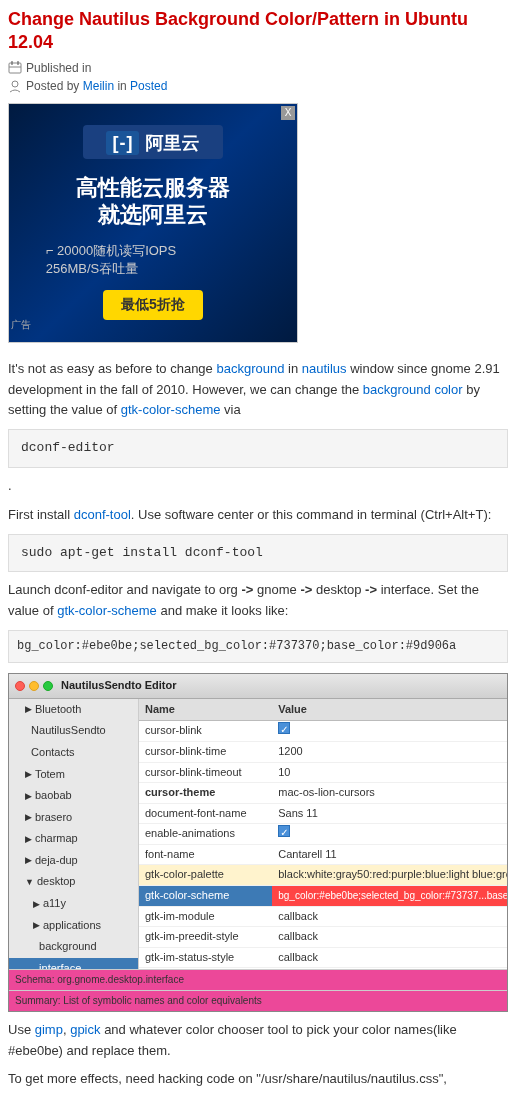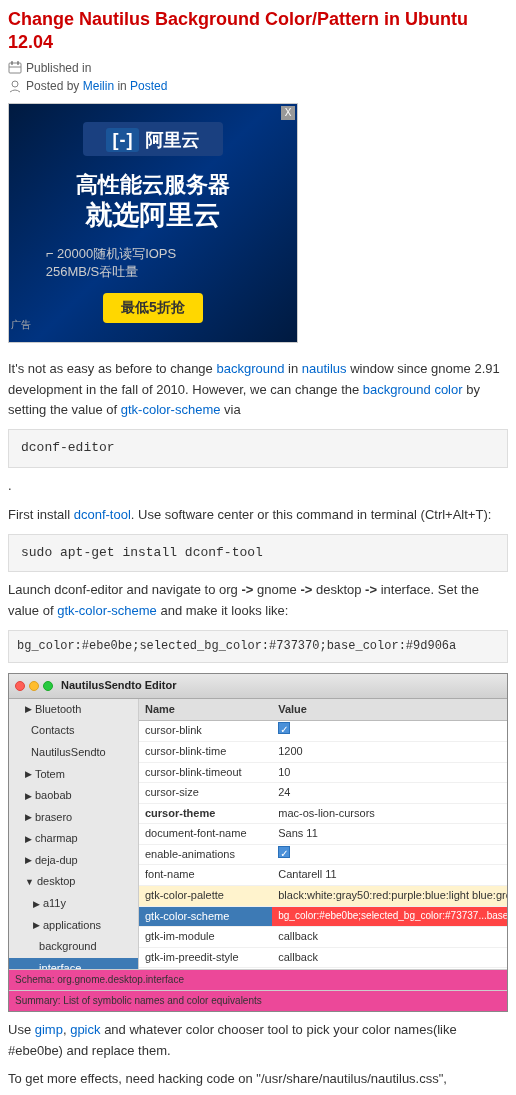--- a/index.html
+++ b/index.html
@@ -291,21 +291,21 @@
 </div>
 
 <div class="ad-container">
   <div class="ad-close">X</div>
   <div class="ad-inner">
     <div class="ad-logo">
       <span style="font-size:18px; font-weight:bold; background:#1a5599; padding:2px 6px; border-radius:3px; letter-spacing:1px; font-family:'SimHei',sans-serif;">[-]</span>
       <span style="font-size:18px; font-weight:bold; font-family:'SimHei',sans-serif;">阿里云</span>
     </div>
     <div class="ad-headline" style="font-family:'SimHei',sans-serif; font-size:22px;">高性能云服务器</div>
-    <div class="ad-headline" style="font-family:'SimHei',sans-serif; font-size:27px;">就选阿里云</div>
+    <div class="ad-headline" style="font-family:'SimHei',sans-serif; font-size:22px;">就选阿里云</div>
     <div style="margin-top:10px; text-align:left; width:80%;">
       <div class="ad-desc" style="font-family:'SimHei',sans-serif;">⌐ 20000随机读写IOPS</div>
       <div class="ad-desc2" style="font-family:'SimHei',sans-serif;">256MB/S吞吐量</div>
     </div>
     <button class="ad-cta" style="font-family:'SimHei',sans-serif;">最低5折抢</button>
   </div>
   <div class="ad-label">广告</div>
 </div>
 
 <div class="article-body">
@@ -343,24 +343,24 @@
       </div>
     </div>
 
     <div class="config-body">
 
       <div class="config-sidebar">
         <div class="config-sidebar-item indented">
           <span class="triangle">▶</span>Bluetooth
         </div>
         <div class="config-sidebar-item indented">
+          &nbsp;&nbsp;NautilusSendto
+        </div>
+        <div class="config-sidebar-item indented">
           &nbsp;&nbsp;Contacts
-        </div>
-        <div class="config-sidebar-item indented">
-          &nbsp;&nbsp;NautilusSendto
         </div>
         <div class="config-sidebar-item indented">
           <span class="triangle">▶</span>Totem
         </div>
         <div class="config-sidebar-item indented">
           <span class="triangle">▶</span>baobab
         </div>
         <div class="config-sidebar-item indented">
           <span class="triangle">▶</span>brasero
         </div>
@@ -403,24 +403,20 @@
             </tr>
             <tr>
               <td>cursor-blink-time</td>
               <td>1200</td>
             </tr>
             <tr>
               <td>cursor-blink-timeout</td>
               <td>10</td>
             </tr>
             <tr>
-              <td>cursor-size</td>
-              <td>24</td>
-            </tr>
-            <tr>
               <td style="font-weight:bold;">cursor-theme</td>
               <td>mac-os-lion-cursors</td>
             </tr>
             <tr>
               <td>document-font-name</td>
               <td>Sans 11</td>
             </tr>
             <tr>
               <td>enable-animations</td>
               <td><div class="checkbox-icon"></div></td>

